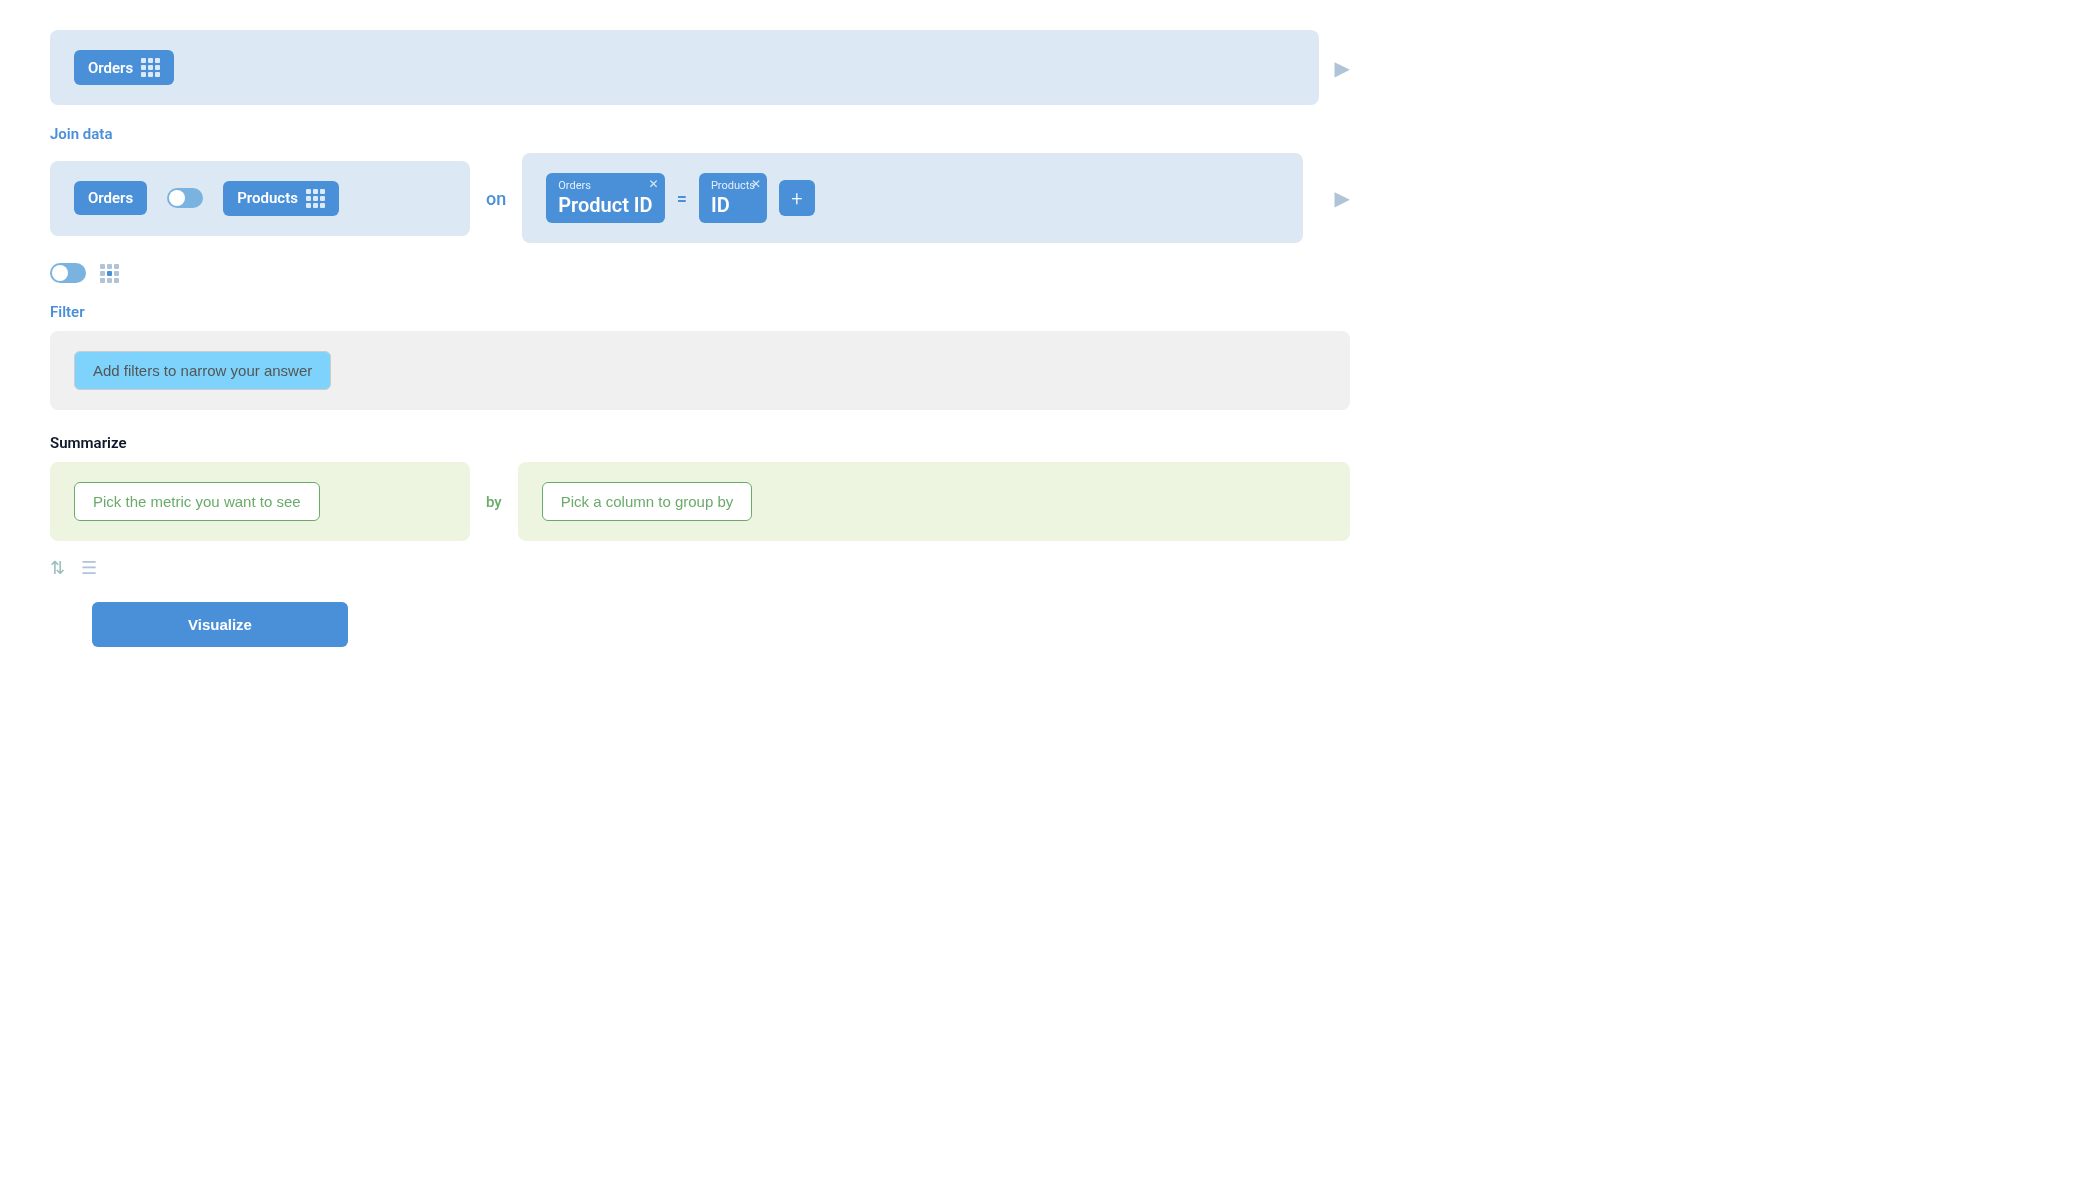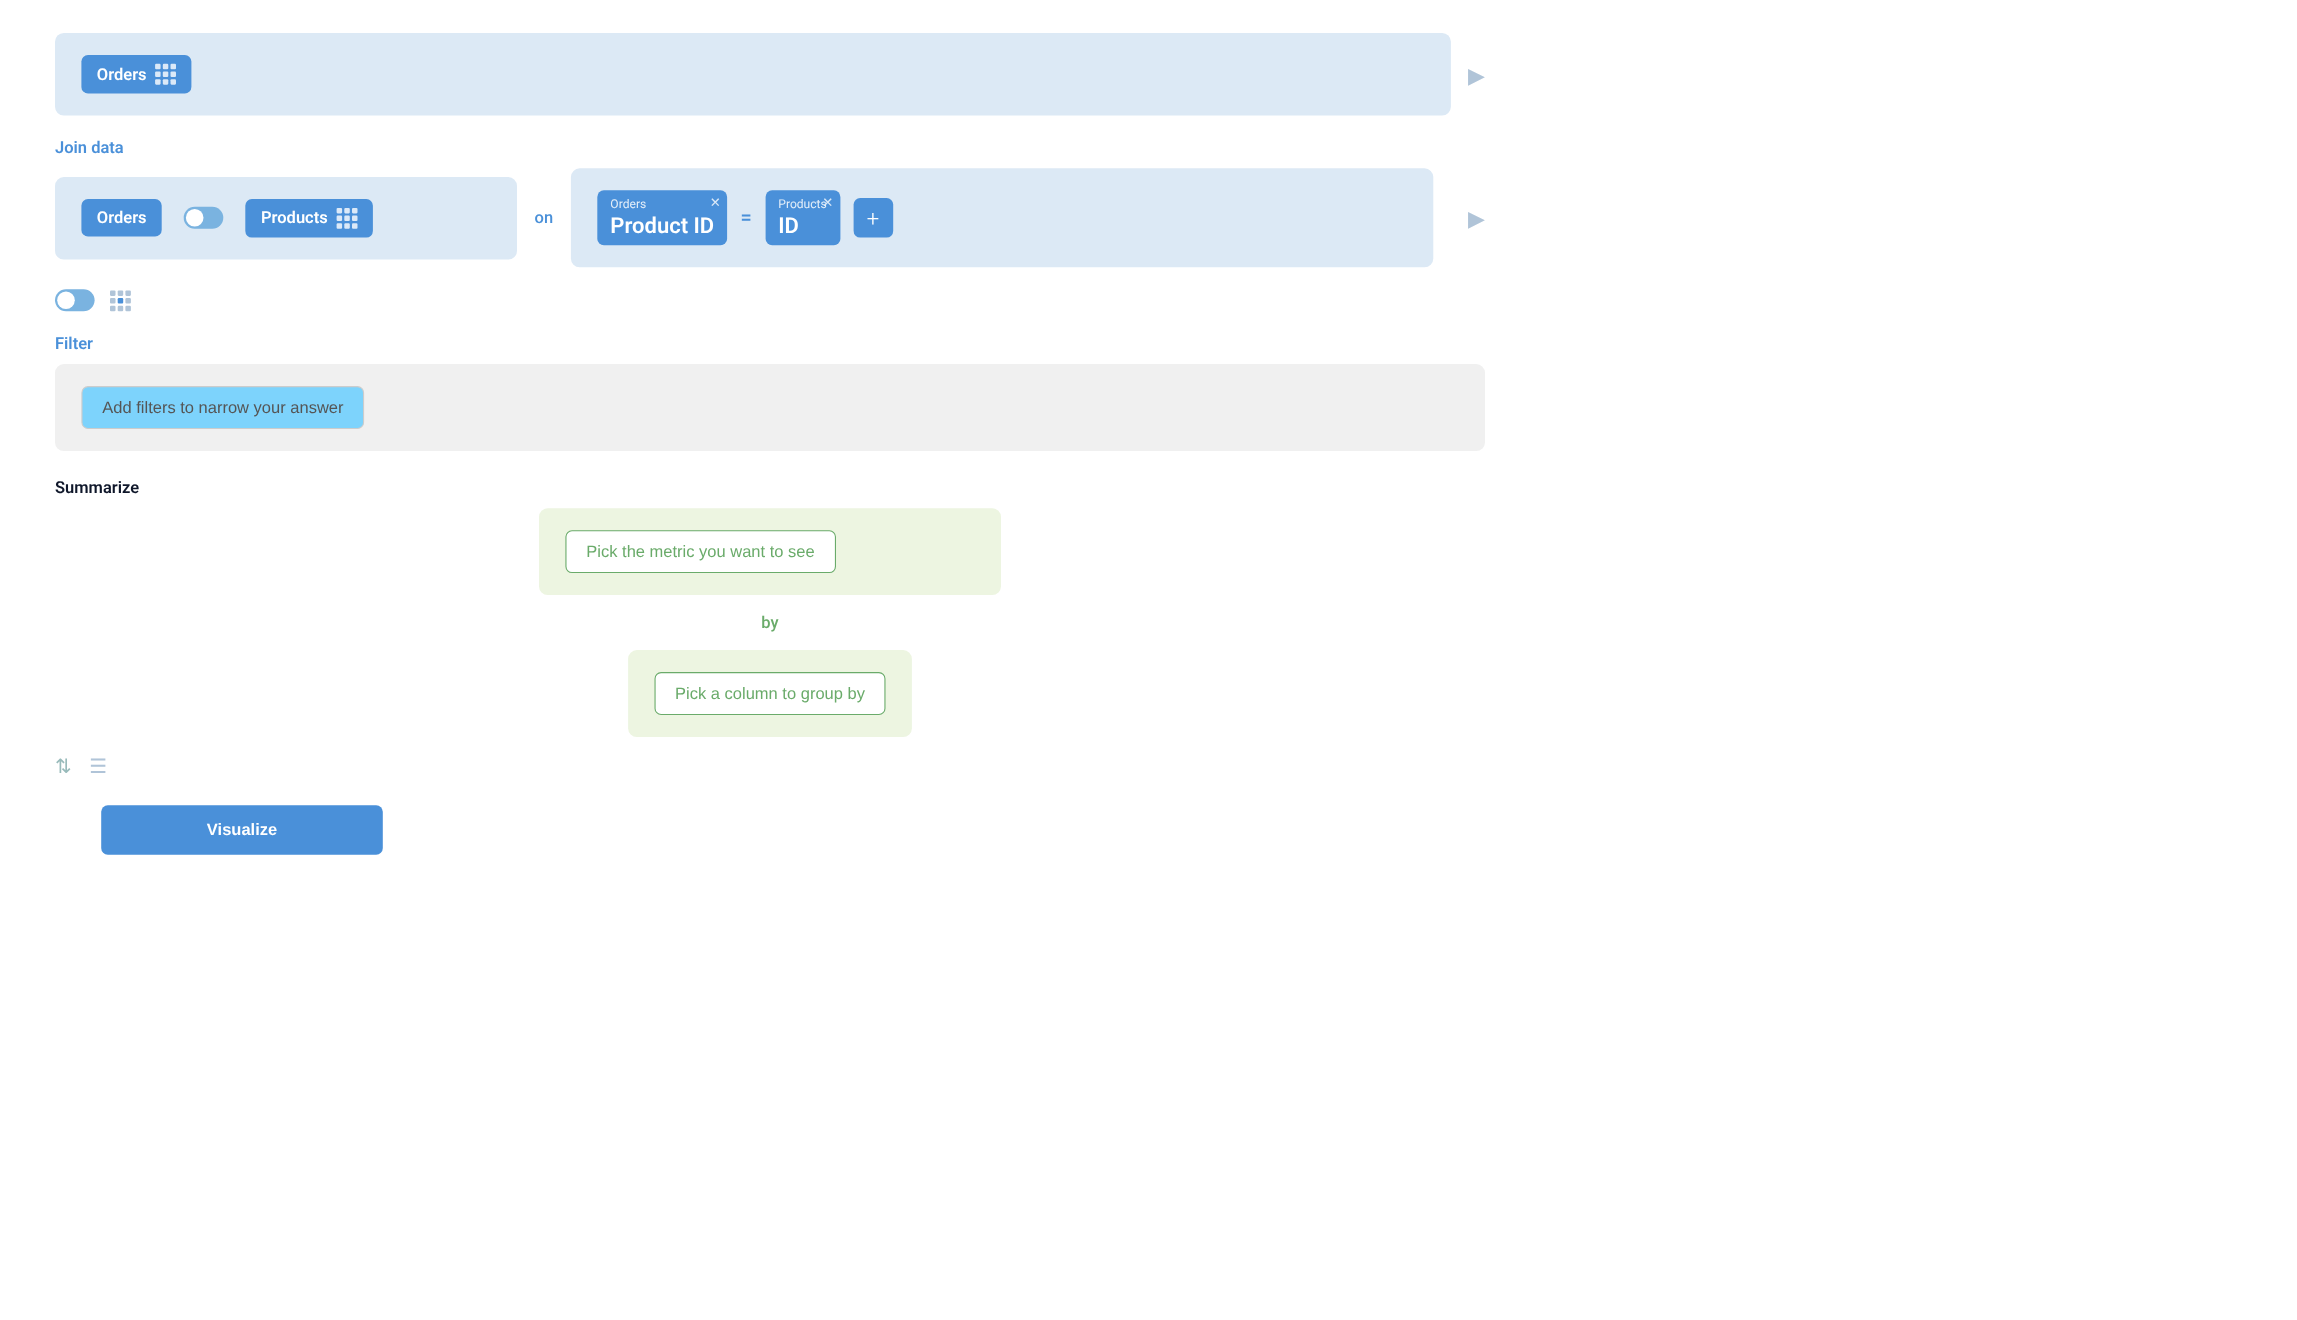--- a/index.html
+++ b/index.html
@@ -89,21 +89,21 @@
       border-radius: 8px;
       padding: 20px 24px;
       display: flex;
       align-items: center;
       gap: 14px;
       flex: 0 0 auto;
       min-width: 420px;
     }
     .on-label {
       color: #4a90d9;
-      font-size: 15px;
+      font-size: 18px;
       font-weight: 500;
       flex-shrink: 0;
     }
     .join-right {
       background: #dce9f5;
       border-radius: 8px;
       padding: 20px 24px;
       display: flex;
       align-items: center;
       gap: 12px;
@@ -207,21 +207,20 @@
       cursor: pointer;
       display: inline-block;
     }
 
     
     .summarize-wrapper {
       display: flex;
       align-items: center;
       gap: 16px;
       margin-bottom: 16px;
-      flex-direction: column;
     }
     .summarize-left {
       background: #edf5e1;
       border-radius: 8px;
       padding: 20px 24px;
       flex: 0 0 auto;
       min-width: 420px;
     }
     .summarize-right {
       background: #edf5e1;

